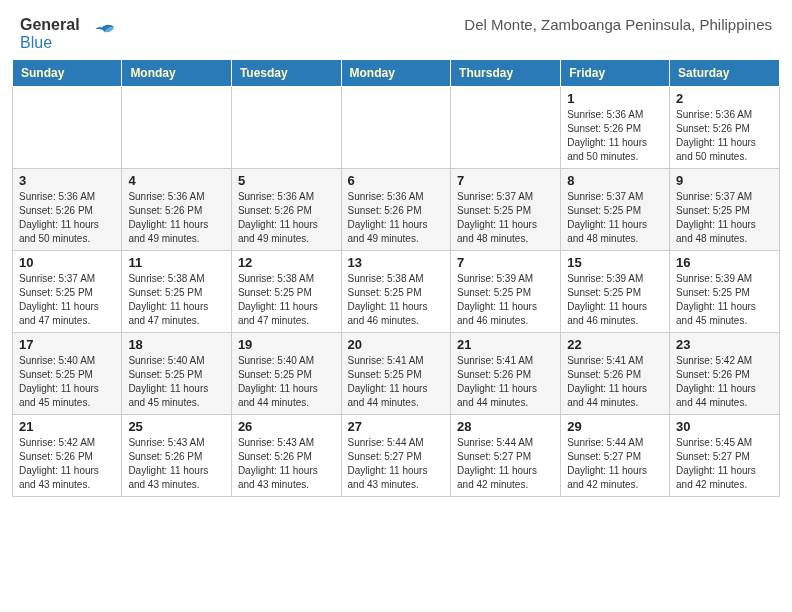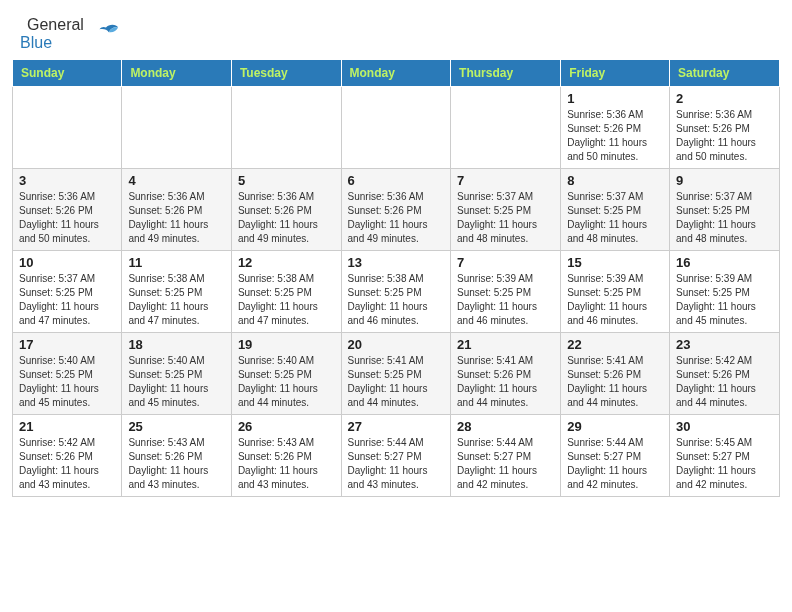--- a/index.html
+++ b/index.html
@@ -36,21 +36,21 @@
     .calendar {
       padding: 0 12px 12px 12px;
     }
     .cal-table {
       width: 100%;
       border-collapse: collapse;
       font-size: 11px;
     }
     .cal-table thead tr th {
       background: #2a7ab8;
-      color: #bef264;
+      color: #fef9c3;
       text-align: left;
       padding: 6px 8px;
       font-size: 12px;
       font-weight: bold;
       border: 1px solid #fff;
     }
     .cal-table tbody tr td {
       border: 1px solid #ccc;
       vertical-align: top;
       padding: 4px 6px;
@@ -84,20 +84,21 @@
 <div class="logo-svg-wrap">
   <span class="logo-g">General</span>
   <span class="logo-b">Blue</span>
 </div>
 <svg class="logo-bird" viewBox="0 0 30 30">
   <path d="M15 8 C18 4, 26 4, 28 8 C24 7, 20 9, 18 13 C16 10, 12 9, 8 10 C10 7, 13 7, 15 8Z" fill="#2a7ab8"></path>
   <path d="M18 13 C20 9, 24 7, 28 8 C26 12, 22 14, 18 13Z" fill="#5aabdf"></path>
 </svg>
 </div>
   <div class="title-block">
+    <div class="subtitle">Del Monte, Zamboanga Peninsula, Philippines</div>
   </div>
 </div>
 
 <div class="calendar">
   <table class="cal-table">
     <thead>
       <tr>
         <th>Sunday</th>
         <th>Monday</th>
         <th>Tuesday</th>
@@ -311,20 +312,20 @@
 .logo {
   display: flex;
   align-items: center;
 }
 .logo-svg-wrap {
   display: flex;
   flex-direction: column;
   align-items: flex-start;
   line-height: 1.1;
 }
-.logo-g { font-size: 16px; font-weight: normal; color: #333; margin-left: 7px; }
+.logo-g { font-size: 16px; font-weight: bold; color: #333; }
 .logo-b { font-size: 16px; font-weight: normal; color: #2a7ab8; }
 .logo-bird {
   width: 28px;
   height: 28px;
   margin-left: 4px;
 }
 </style>
 
 </body></html>

